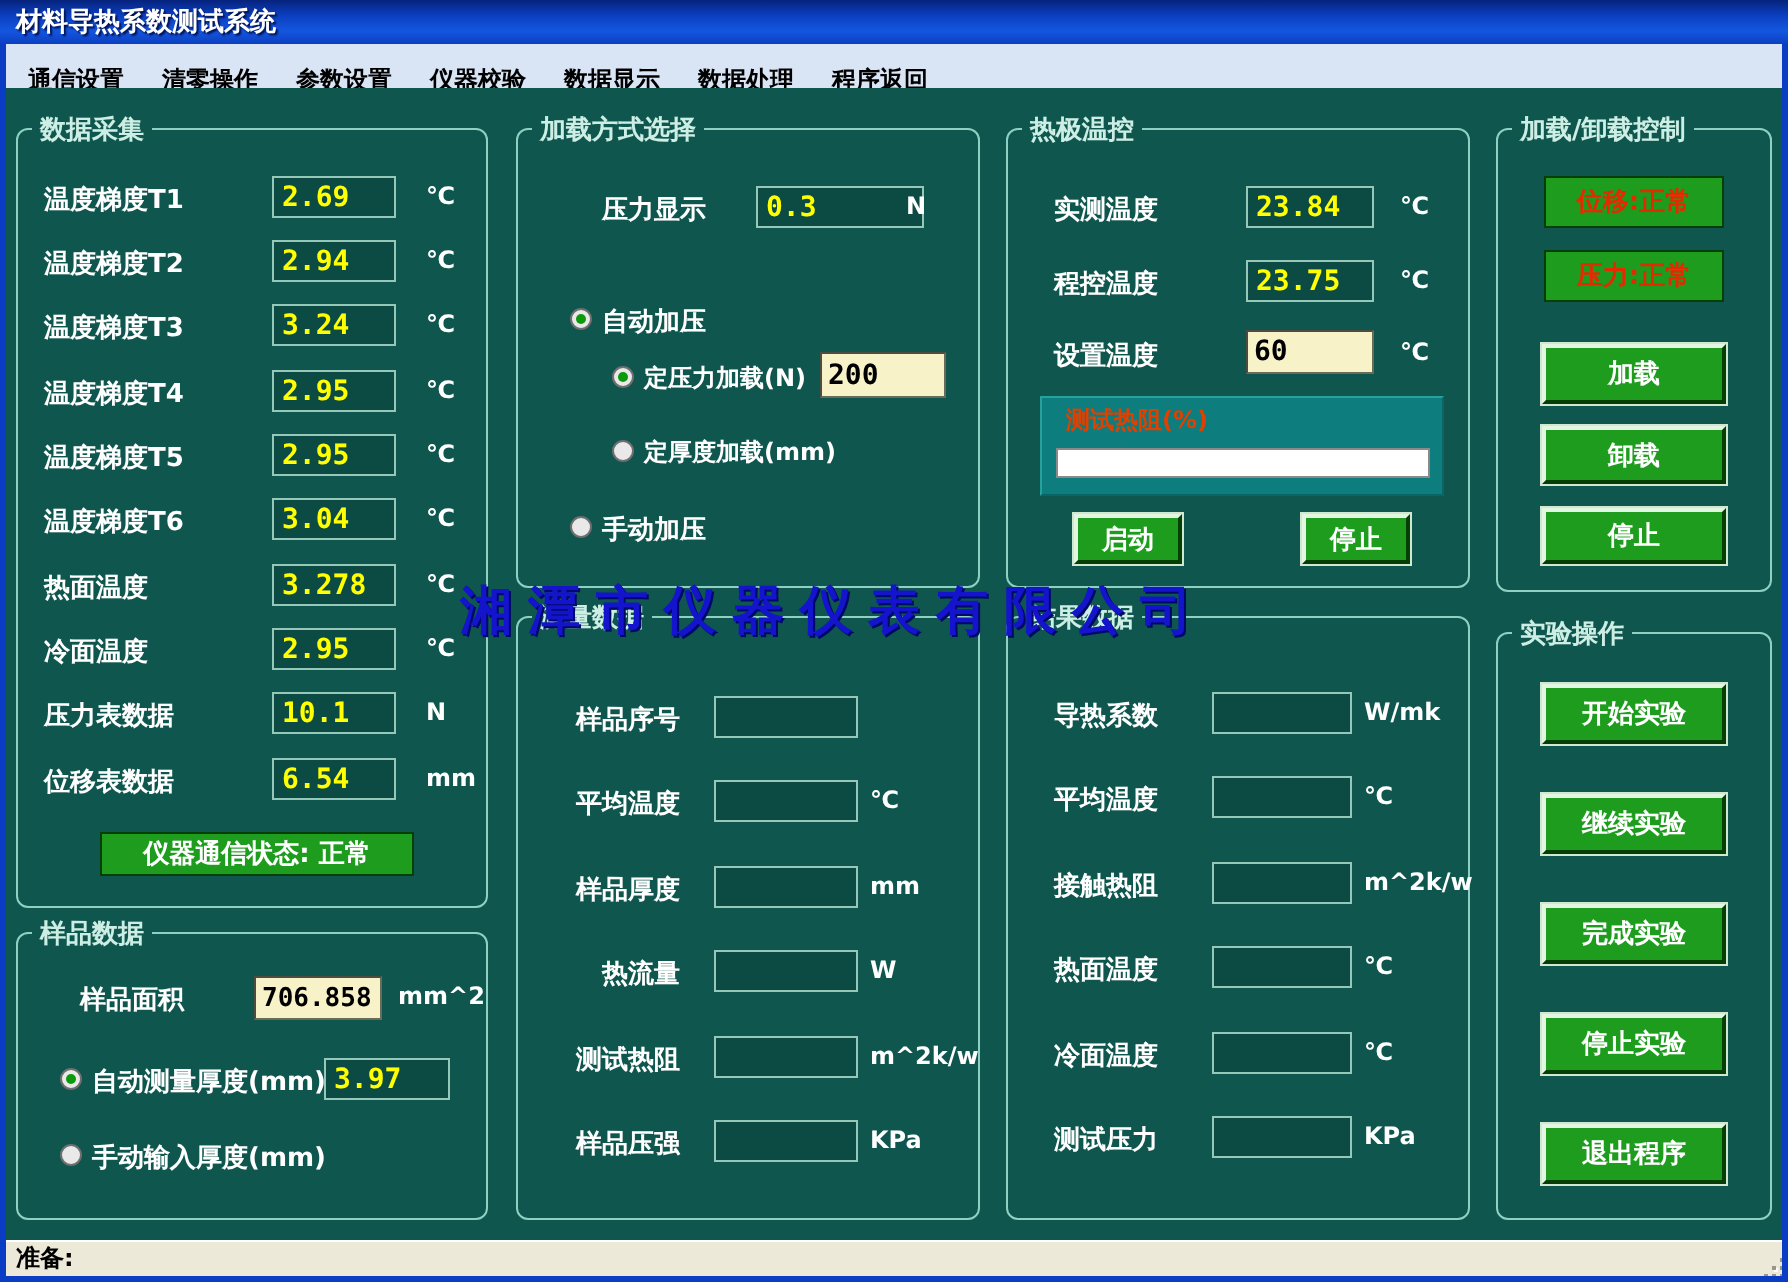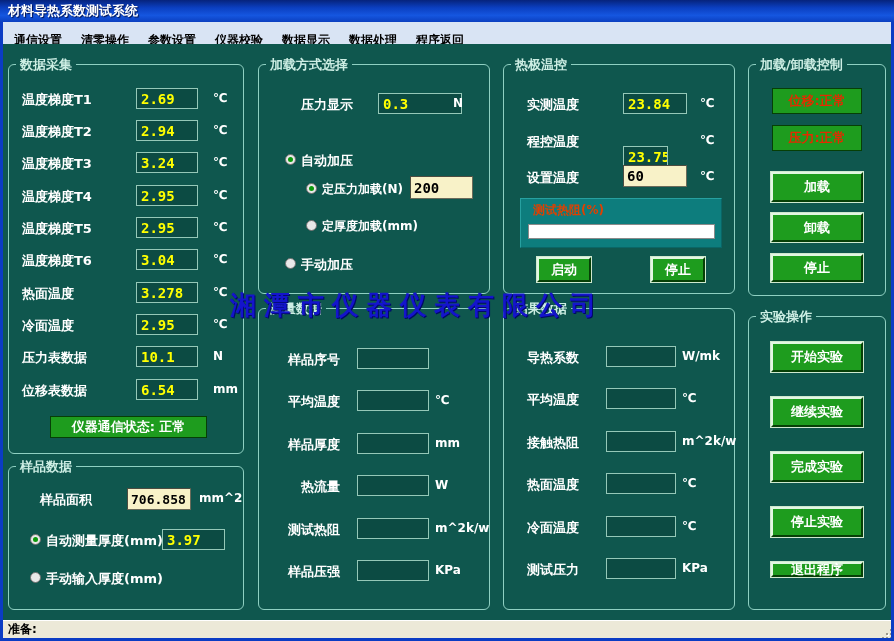--- a/index.html
+++ b/index.html
@@ -192,21 +192,21 @@
   <span class="unit" style="left:435px;top:563px;">KPa</span>
 
   <div class="gb" style="left:503px;top:64px;width:232px;height:230px;">
     <span class="gb-title">热极温控</span>
   </div>
   <span class="lbl" style="left:527px;top:96px;">实测温度</span>
   <div class="valbox" style="left:623px;top:93px;width:64px;">23.84</div>
   <span class="unit" style="left:700px;top:96px;">℃</span>
 
   <span class="lbl" style="left:527px;top:133px;">程控温度</span>
-  <div class="valbox" style="left:623px;top:130px;width:45px;margin-top:16px;">23.75</div>
+  <div class="valbox" style="left:623px;top:130px;width:64px;">23.75</div>
   <span class="unit" style="left:700px;top:133px;">℃</span>
 
   <span class="lbl" style="left:527px;top:169px;">设置温度</span>
   <div class="editbox" style="left:623px;top:165px;width:64px;">60</div>
   <span class="unit" style="left:700px;top:169px;">℃</span>
 
   <div id="power-panel"></div>
   <span id="power-label">测试热阻(%)</span>
   <div id="power-bar"></div>
 
@@ -249,21 +249,21 @@
   <div class="btn-green" style="left:771px;top:213px;width:92px;height:29px;">卸载</div>
   <div class="btn-green" style="left:771px;top:254px;width:92px;height:28px;">停止</div>
 
   <div class="gb" style="left:748px;top:316px;width:138px;height:294px;">
     <span class="gb-title">实验操作</span>
   </div>
   <div class="btn-green" style="left:771px;top:342px;width:92px;height:30px;">开始实验</div>
   <div class="btn-green" style="left:771px;top:452px;width:92px;height:30px;">完成实验</div>
   <div class="btn-green" style="left:771px;top:397px;width:92px;height:30px;">继续实验</div>
   <div class="btn-green" style="left:771px;top:507px;width:92px;height:30px;">停止实验</div>
-  <div class="btn-green" style="left:771px;top:562px;width:92px;height:15px;">退出程序</div>
+  <div class="btn-green" style="left:771px;top:562px;width:92px;height:30px;">退出程序</div>
 
   <div id="watermark">湘潭市仪器仪表有限公司</div>
 
   <div id="statusbar">
     <span id="status-text">准备:</span>
   </div>
   <div id="grip">
     <i style="right:1px;bottom:1px;"></i>
     <i style="right:5px;bottom:1px;"></i>
     <i style="right:1px;bottom:5px;"></i>

